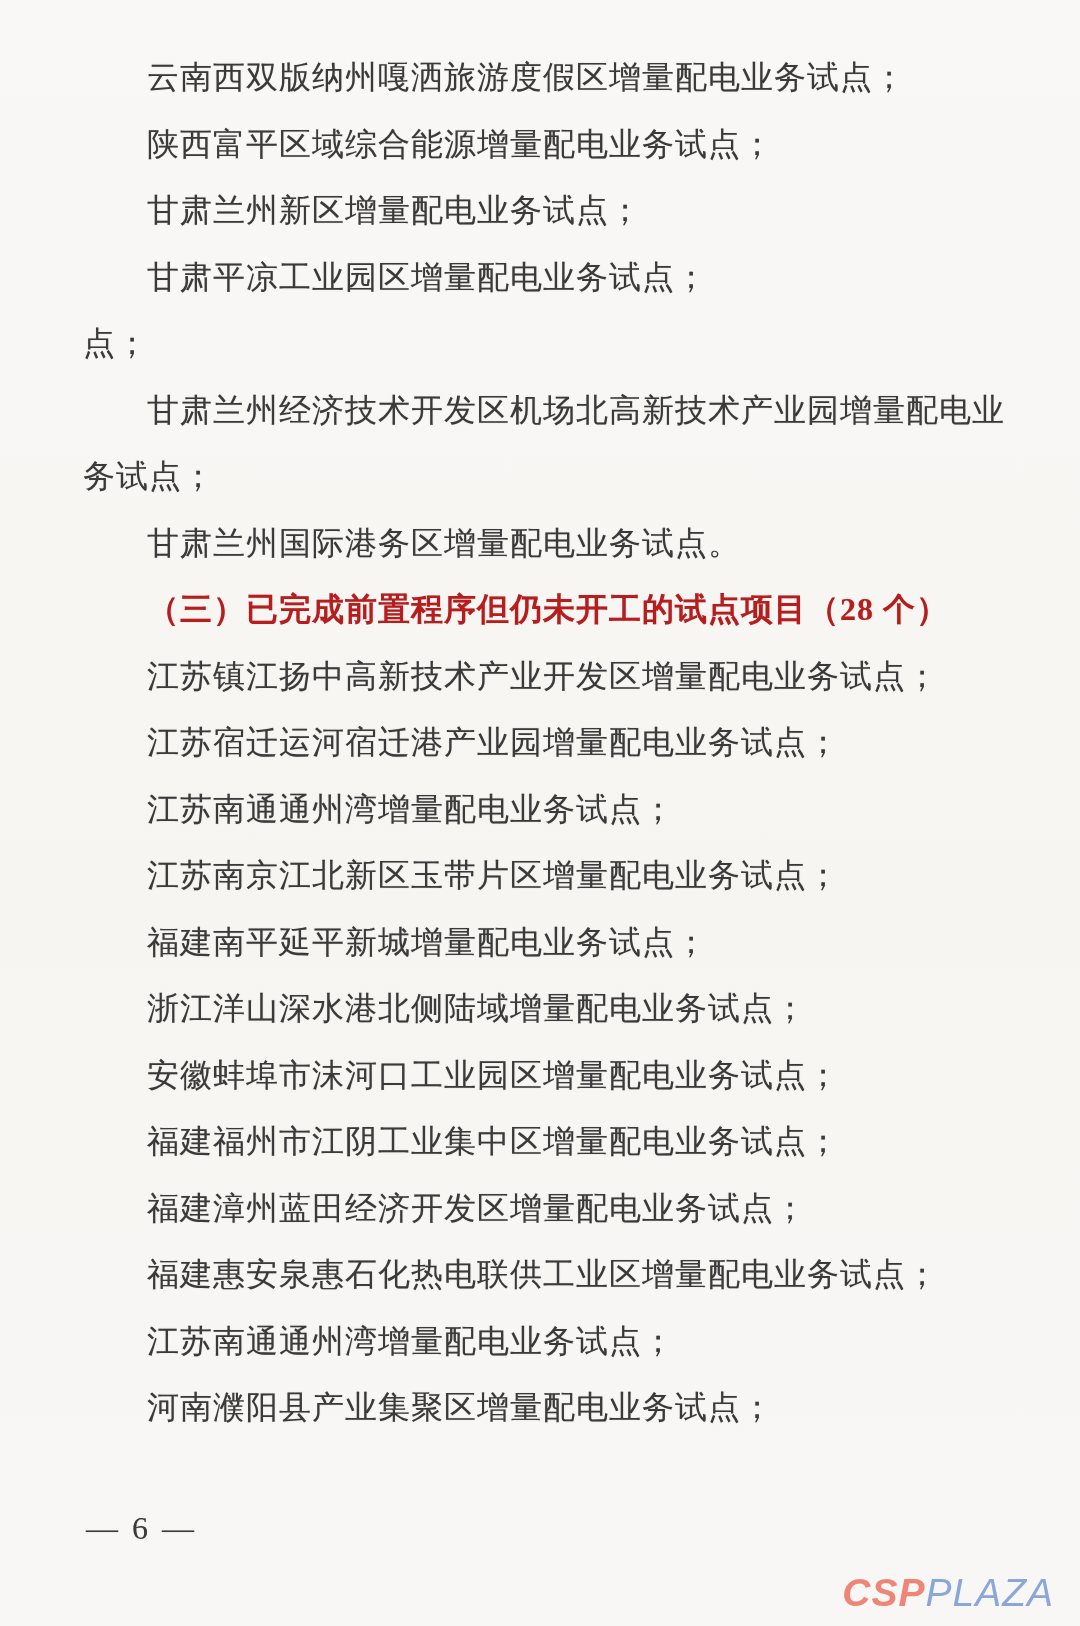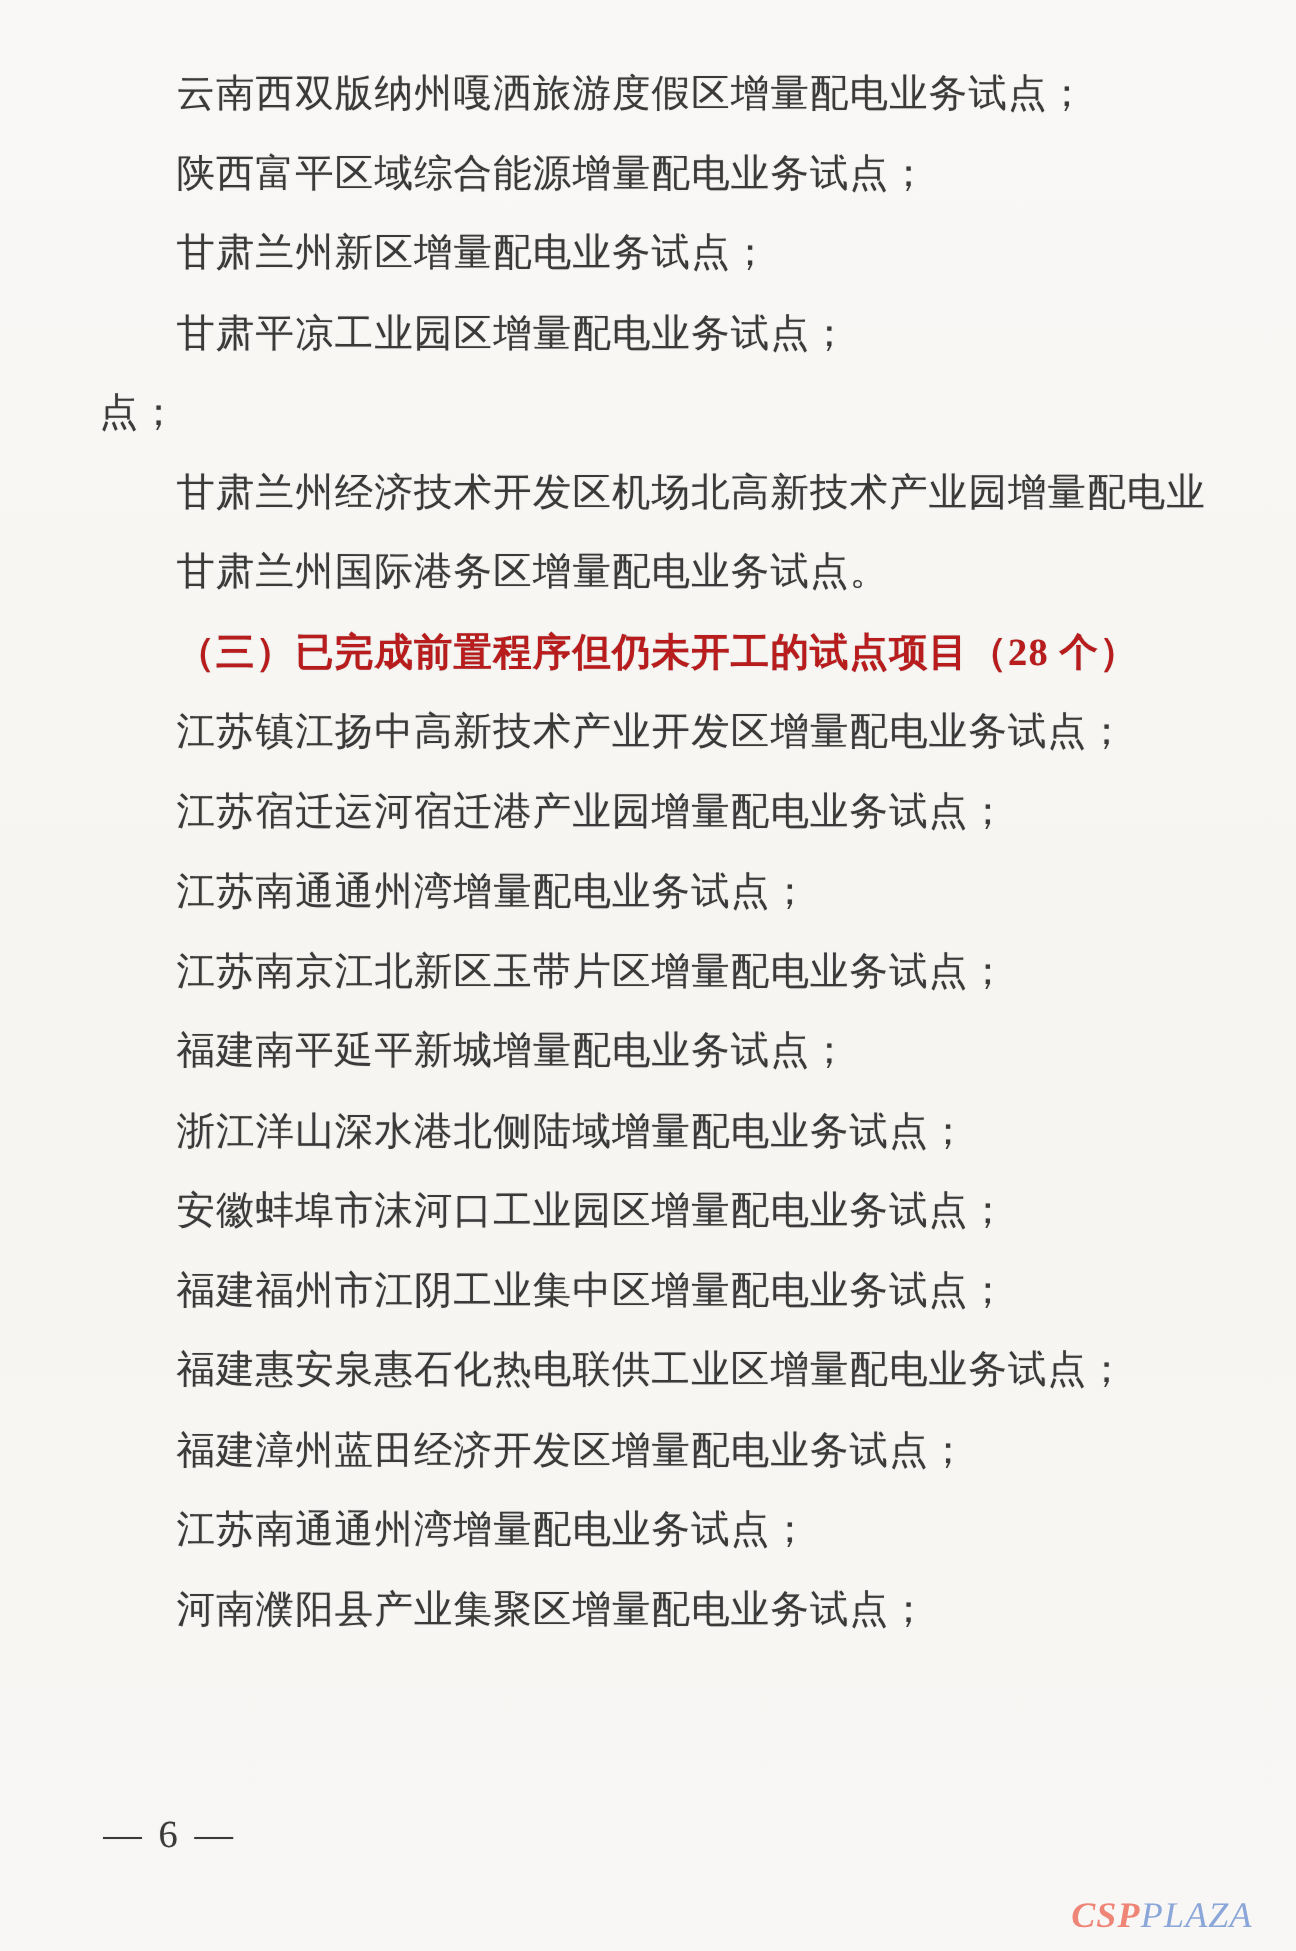--- a/index.html
+++ b/index.html
@@ -42,25 +42,25 @@
     top: 1500px;
     height: 56px;
     line-height: 56px;
     font-size: 32px;
     letter-spacing: 3px;
     color: #3a3a3a;
     text-shadow: 0 0 1px rgba(70, 70, 70, 0.35);
   }
   .watermark {
     position: absolute;
-    right: 36px;
+    right: 26px;
     bottom: 14px;
-    font-family: Liberation Serif, serif;
+    font-family: Liberation Sans, sans-serif;
     font-style: italic;
-    font-size: 30px;
+    font-size: 39px;
     line-height: 1;
     white-space: nowrap;
     user-select: none;
   }
   .wm-csp {
     font-weight: 800;
     letter-spacing: 1px;
   }
   .wm-plaza {
     font-weight: 500;
@@ -70,32 +70,33 @@
 </head>
 <body>
 
 <div class="doc-body" id="doc-body">
     <div class="doc-line indent">云南西双版纳州嘎洒旅游度假区增量配电业务试点；</div>
     <div class="doc-line indent">陕西富平区域综合能源增量配电业务试点；</div>
     <div class="doc-line indent">甘肃兰州新区增量配电业务试点；</div>
     <div class="doc-line indent">甘肃平凉工业园区增量配电业务试点；</div>
     <div class="doc-line">点；</div>
     <div class="doc-line indent">甘肃兰州经济技术开发区机场北高新技术产业园增量配电业</div>
+    <div class="doc-line">务试点；</div>
     <div class="doc-line indent">甘肃兰州国际港务区增量配电业务试点。</div>
     <div class="doc-line indent heading">（三）已完成前置程序但仍未开工的试点项目（28 个）</div>
     <div class="doc-line indent">江苏镇江扬中高新技术产业开发区增量配电业务试点；</div>
     <div class="doc-line indent">江苏宿迁运河宿迁港产业园增量配电业务试点；</div>
     <div class="doc-line indent">江苏南通通州湾增量配电业务试点；</div>
     <div class="doc-line indent">江苏南京江北新区玉带片区增量配电业务试点；</div>
     <div class="doc-line indent">福建南平延平新城增量配电业务试点；</div>
     <div class="doc-line indent">浙江洋山深水港北侧陆域增量配电业务试点；</div>
     <div class="doc-line indent">安徽蚌埠市沫河口工业园区增量配电业务试点；</div>
     <div class="doc-line indent">福建福州市江阴工业集中区增量配电业务试点；</div>
+    <div class="doc-line indent">福建漳州蓝田经济开发区增量配电业务试点；</div>
     <div class="doc-line indent">福建惠安泉惠石化热电联供工业区增量配电业务试点；</div>
-    <div class="doc-line indent">福建漳州蓝田经济开发区增量配电业务试点；</div>
     <div class="doc-line indent">江苏南通通州湾增量配电业务试点；</div>
     <div class="doc-line indent">河南濮阳县产业集聚区增量配电业务试点；</div>
   </div>
 
 <div class="page-number">— 6 —</div>
 
 <div class="watermark">
   <span class="wm-csp" style="color: rgb(239, 133, 119);">CSP</span><span class="wm-plaza" style="color: rgb(139, 166, 216);">PLAZA</span>
 </div>
 

